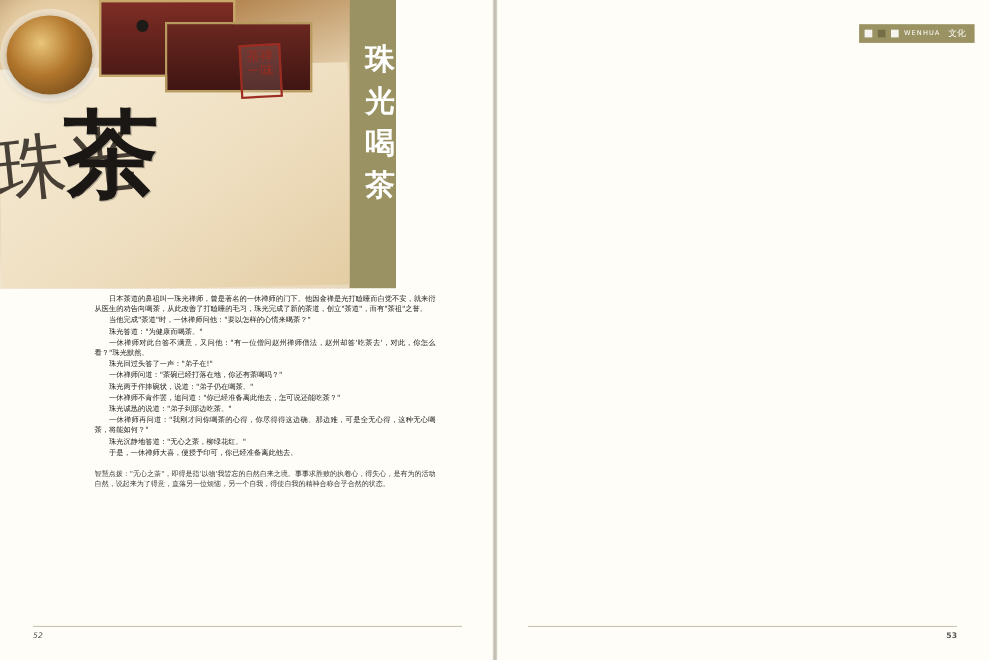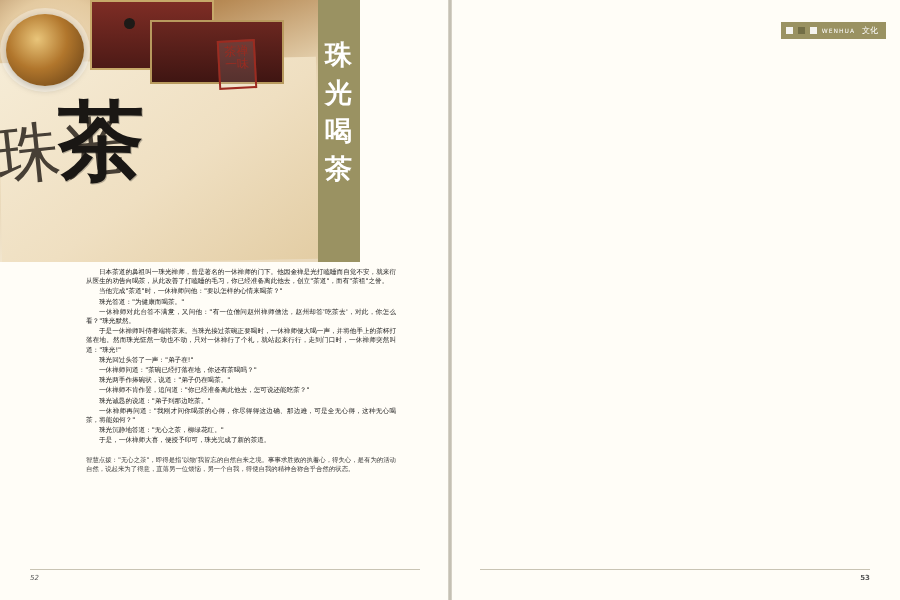--- a/index.html
+++ b/index.html
@@ -81,21 +81,21 @@
     font-family:"DejaVu Serif","Liberation Serif",serif;
     transform:rotate(-3deg);
     background:rgba(255,255,255,.12);
   }
   .left-title-band{
     position:absolute;left:318px;top:0;width:42px;height:262px;
     background:#9a9262;
   }
   .left-title{
     position:absolute;left:318px;top:36px;width:42px;
-    color:#fff;font-size:27px;line-height:38px;text-align:center;
+    color:#fff;font-size:27px;line-height:38px;text-align:right;
     font-family:"DejaVu Serif","Liberation Serif",serif;font-weight:bold;
     letter-spacing:1px;
   }
   .left-body{
     position:absolute;left:86px;top:268px;width:310px;
   }
   .left-body p{
     margin:0 0 1px 0;
     font-size:6.6px;line-height:9.2px;color:#1a1a1a;
     text-align:justify;text-indent:13px;
@@ -153,33 +153,32 @@
       <div class="lp-dot"></div>
       <div class="lp-brush2">珠光</div>
       <div class="lp-brush">茶</div>
       <div class="lp-seal">茶禅一味</div>
     </div>
 
     <div class="left-title-band"></div>
     <div class="left-title">珠光喝茶</div>
 
     <div class="left-body">
-      <p>日本茶道的鼻祖叫一珠光禅师，曾是著名的一休禅师的门下。他因金禅是光打瞌睡而自觉不安，就来衍从医生的劝告向喝茶，从此改善了打瞌睡的毛习，你已经准备离此他去，创立"茶道"，而有"茶祖"之誉。</p>
+      <p>日本茶道的鼻祖叫一珠光禅师，曾是著名的一休禅师的门下。他因金禅是光打瞌睡而自觉不安，就来衍从医生的劝告向喝茶，从此改善了打瞌睡的毛习，珠光完成了新的茶道，创立"茶道"，而有"茶祖"之誉。</p>
       <p>当他完成"茶道"时，一休禅师问他："要以怎样的心情来喝茶？"</p>
       <p>珠光答道："为健康而喝茶。"</p>
       <p>一休禅师对此台答不满意，又问他："有一位僧问赵州禅师僧法，赵州却答'吃茶去'，对此，你怎么看？"珠光默然。</p>
-      <p>于是一休禅师叫侍者端将茶来。当珠光接过茶碗正要喝时，一休禅师便大喝一声，并将他手上的茶杯打落在地。然而珠光怔然一动也不动，只对一休禅行了个礼，就站起来行行，走到门口时，一休禅师突然叫道："珠光!"</p>
       <p>珠光回过头答了一声："弟子在!"</p>
       <p>一休禅师问道："茶碗已经打落在地，你还有茶喝吗？"</p>
       <p>珠光两手作捧碗状，说道："弟子仍在喝茶。"</p>
       <p>一休禅师不肯作罢，追问道："你已经准备离此他去，怎可说还能吃茶？"</p>
       <p>珠光诚恳的说道："弟子到那边吃茶。"</p>
       <p>一休禅师再问道："我刚才问你喝茶的心得，你尽得得这边确、那边难，可是全无心得，这种无心喝茶，将能如何？"</p>
       <p>珠光沉静地答道："无心之茶，柳绿花红。"</p>
-      <p>于是，一休禅师大喜，便授予印可，珠光完成了新的茶道。</p>
+      <p>于是，一休禅师大喜，便授予印可，你已经准备离此他去。</p>
       <div class="note-block">
         <p>智慧点拨："无心之茶"，即得是指'以物'我皆忘的自然自来之境。事事求胜败的执着心，得失心，是有为的活动自然，说起来为了得意，直落另一位烦恼，另一个自我，得使自我的精神合称合乎合然的状态。</p>
       </div>
     </div>
 
     <div class="rule l"></div>
     <div class="folio l">52</div>
   </div>
 
   <div class="page right">

